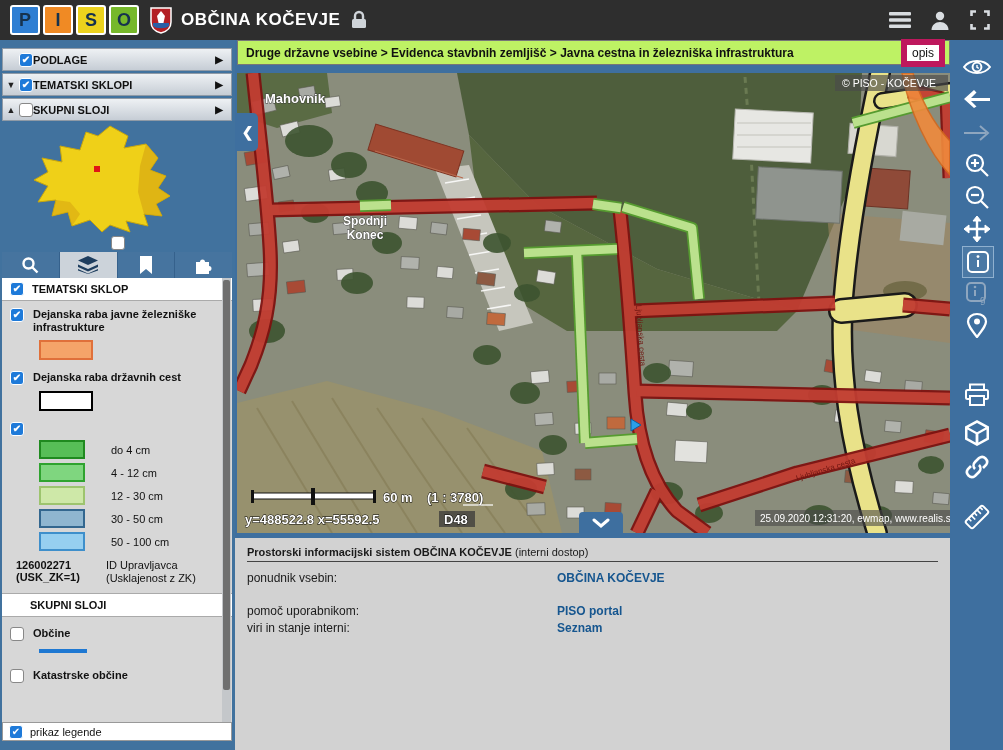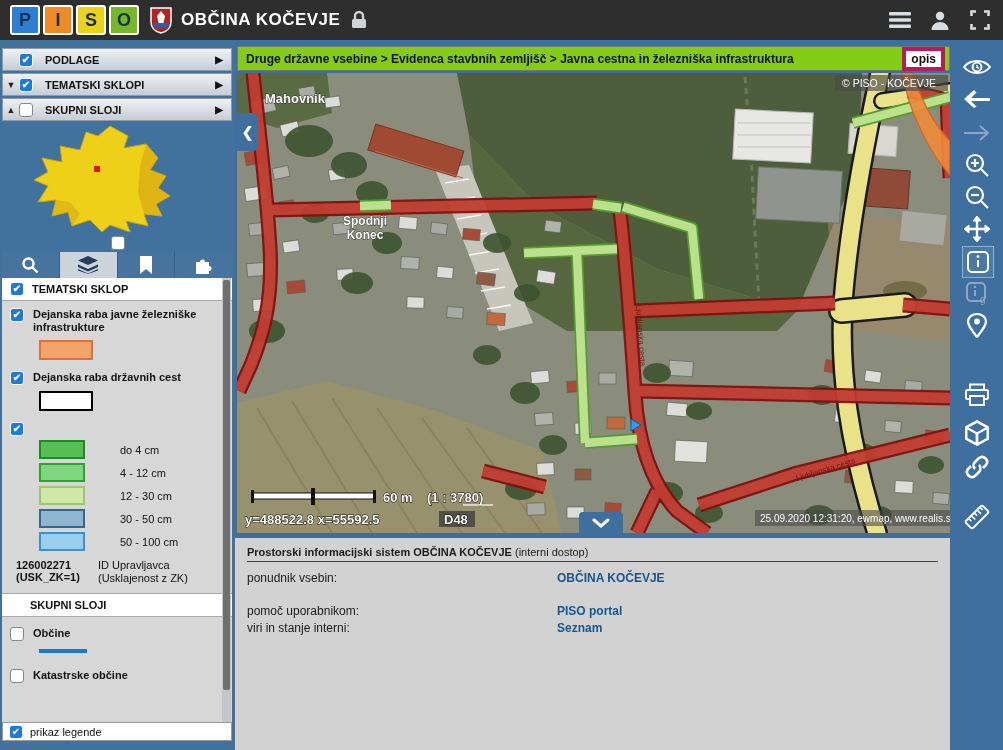--- a/index.html
+++ b/index.html
@@ -17,58 +17,58 @@
   .htitle{color:#fff;font-weight:bold;font-size:17px;letter-spacing:.5px;margin-right:10px;}
   .hspacer{flex:1;}
   .hicon{width:26px;height:26px;margin-left:14px;display:flex;align-items:center;justify-content:center;cursor:pointer;}
 
   
   .sidebar{position:absolute;left:0;top:40px;width:235px;height:710px;background:#41729e;}
   .acc{position:absolute;left:2px;right:3px;height:23px;
        background:linear-gradient(#eef1f4,#c6cdd5);border:1px solid #8f9aa6;box-sizing:border-box;
        display:flex;align-items:center;font-size:11px;font-weight:bold;color:#111;cursor:pointer;}
   .acc .tri{width:16px;text-align:center;font-size:9px;color:#222;}
-  .acc .lbl{margin-left:12px;}
+  .acc .lbl{margin-left:0;}
   .acc .arr{margin-left:auto;margin-right:8px;font-size:10px;color:#111;}
   .cb{width:14px;height:14px;border-radius:3px;box-sizing:border-box;flex:0 0 auto;
       display:flex;align-items:center;justify-content:center;font-size:10px;line-height:1;cursor:pointer;}
   .cb.on{background:#1e7ad9;border:1px solid #fff;color:#fff;}
   .cb.off{background:#fff;border:1px solid #888;color:transparent;}
   .ovmap{position:absolute;left:10px;top:82px;width:215px;height:112px;}
   .detail{position:absolute;left:0;top:196px;width:235px;display:flex;justify-content:center;align-items:center;gap:8px;
           color:#fff;font-size:11px;flex-direction:column;}
   .tabs{position:absolute;left:2px;top:212px;width:230px;height:26px;display:flex;background:#46749f;}
   .tab{flex:1;display:flex;align-items:center;justify-content:center;border-right:1px solid #35618c;cursor:pointer;}
   .tab.active{background:#ccd3da;}
   .legend{position:absolute;left:2px;top:238px;width:230px;height:444px;background:#d7d7d7;overflow:hidden;font-size:11px;color:#111;}
   .lg-head{background:#fff;border-bottom:1px solid #aaa;height:22px;display:flex;align-items:center;gap:8px;
            padding-left:8px;font-weight:bold;}
   .lg-item{display:flex;gap:9px;padding:7px 24px 0 8px;font-weight:bold;line-height:13px;}
   .swatch{width:54px;height:20px;box-sizing:border-box;margin:6px 0 4px 37px;}
   .cmrow{display:flex;align-items:center;margin:4px 0 4px 37px;}
   .cmrow .sw{width:46px;height:19px;box-sizing:border-box;flex:0 0 auto;}
-  .cmrow .cl{margin-left:35px;font-weight:normal;}
-  .idrow{display:flex;padding:4px 20px 8px 14px;gap:4px;}
+  .cmrow .cl{margin-left:26px;font-weight:normal;}
+  .idrow{display:flex;padding:4px 20px 8px 14px;gap:12px;}
   .idrow .l{font-weight:bold;width:78px;text-align:left;}
   .idrow .r{flex:1;line-height:13px;}
   .skhead{background:#fff;border-top:1px solid #aaa;border-bottom:1px solid #aaa;height:22px;
           display:flex;align-items:center;padding-left:28px;font-weight:bold;}
   .koline{margin:8px 0 2px 37px;width:48px;height:4px;background:#1e78d2;}
   .lg-scroll{position:absolute;right:1px;top:0;width:9px;height:444px;background:#c4c7ca;}
   .lg-thumb{position:absolute;left:1px;top:2px;width:7px;height:410px;background:#6f6f6f;border-radius:2px;}
   .lg-footer{position:absolute;left:2px;top:682px;width:230px;height:19px;background:#fff;border:1px solid #999;
              box-sizing:border-box;display:flex;align-items:center;gap:7px;padding-left:6px;font-size:11px;color:#111;}
 
   
   .main{position:absolute;left:235px;top:40px;width:768px;height:710px;}
-  .breadcrumb{position:absolute;left:2px;top:6px;width:713px;height:25px;background:#84cc16;border:1px solid #777;
+  .breadcrumb{position:absolute;left:2px;top:0;width:713px;height:25px;background:#bef264;border:1px solid #777;
               box-sizing:border-box;display:flex;align-items:center;font-size:12px;font-weight:bold;color:#111;
               padding:0 4px 0 8px;}
   .breadcrumb .path{flex:1;white-space:nowrap;overflow:hidden;}
-  .opis{border:4px solid #be185d;padding:1px 5px;font-size:12px;font-weight:bold;background:#fff;cursor:pointer;}
+  .opis{border:6px solid #be185d;padding:1px 5px;font-size:12px;font-weight:normal;background:#fff;cursor:pointer;}
   .mapwrap{position:absolute;left:2px;top:33px;width:713px;height:460px;background:#7d8574;overflow:hidden;}
   .collapse-btn{position:absolute;left:0;top:40px;width:21px;height:38px;background:#3e6f9f;
                 border-radius:0 5px 5px 0;display:flex;align-items:center;justify-content:center;cursor:pointer;
                 color:#fff;font-weight:bold;font-size:14px;}
   .dn-btn{position:absolute;left:342px;bottom:0;width:44px;height:21px;background:#3e6f9f;border-radius:4px 4px 0 0;
           display:flex;align-items:center;justify-content:center;cursor:pointer;}
 
   
   .rtools{position:absolute;left:715px;top:0;width:53px;height:710px;background:#3e6f9f;}
   .tool{position:absolute;left:12px;width:30px;height:30px;display:flex;align-items:center;justify-content:center;cursor:pointer;}

